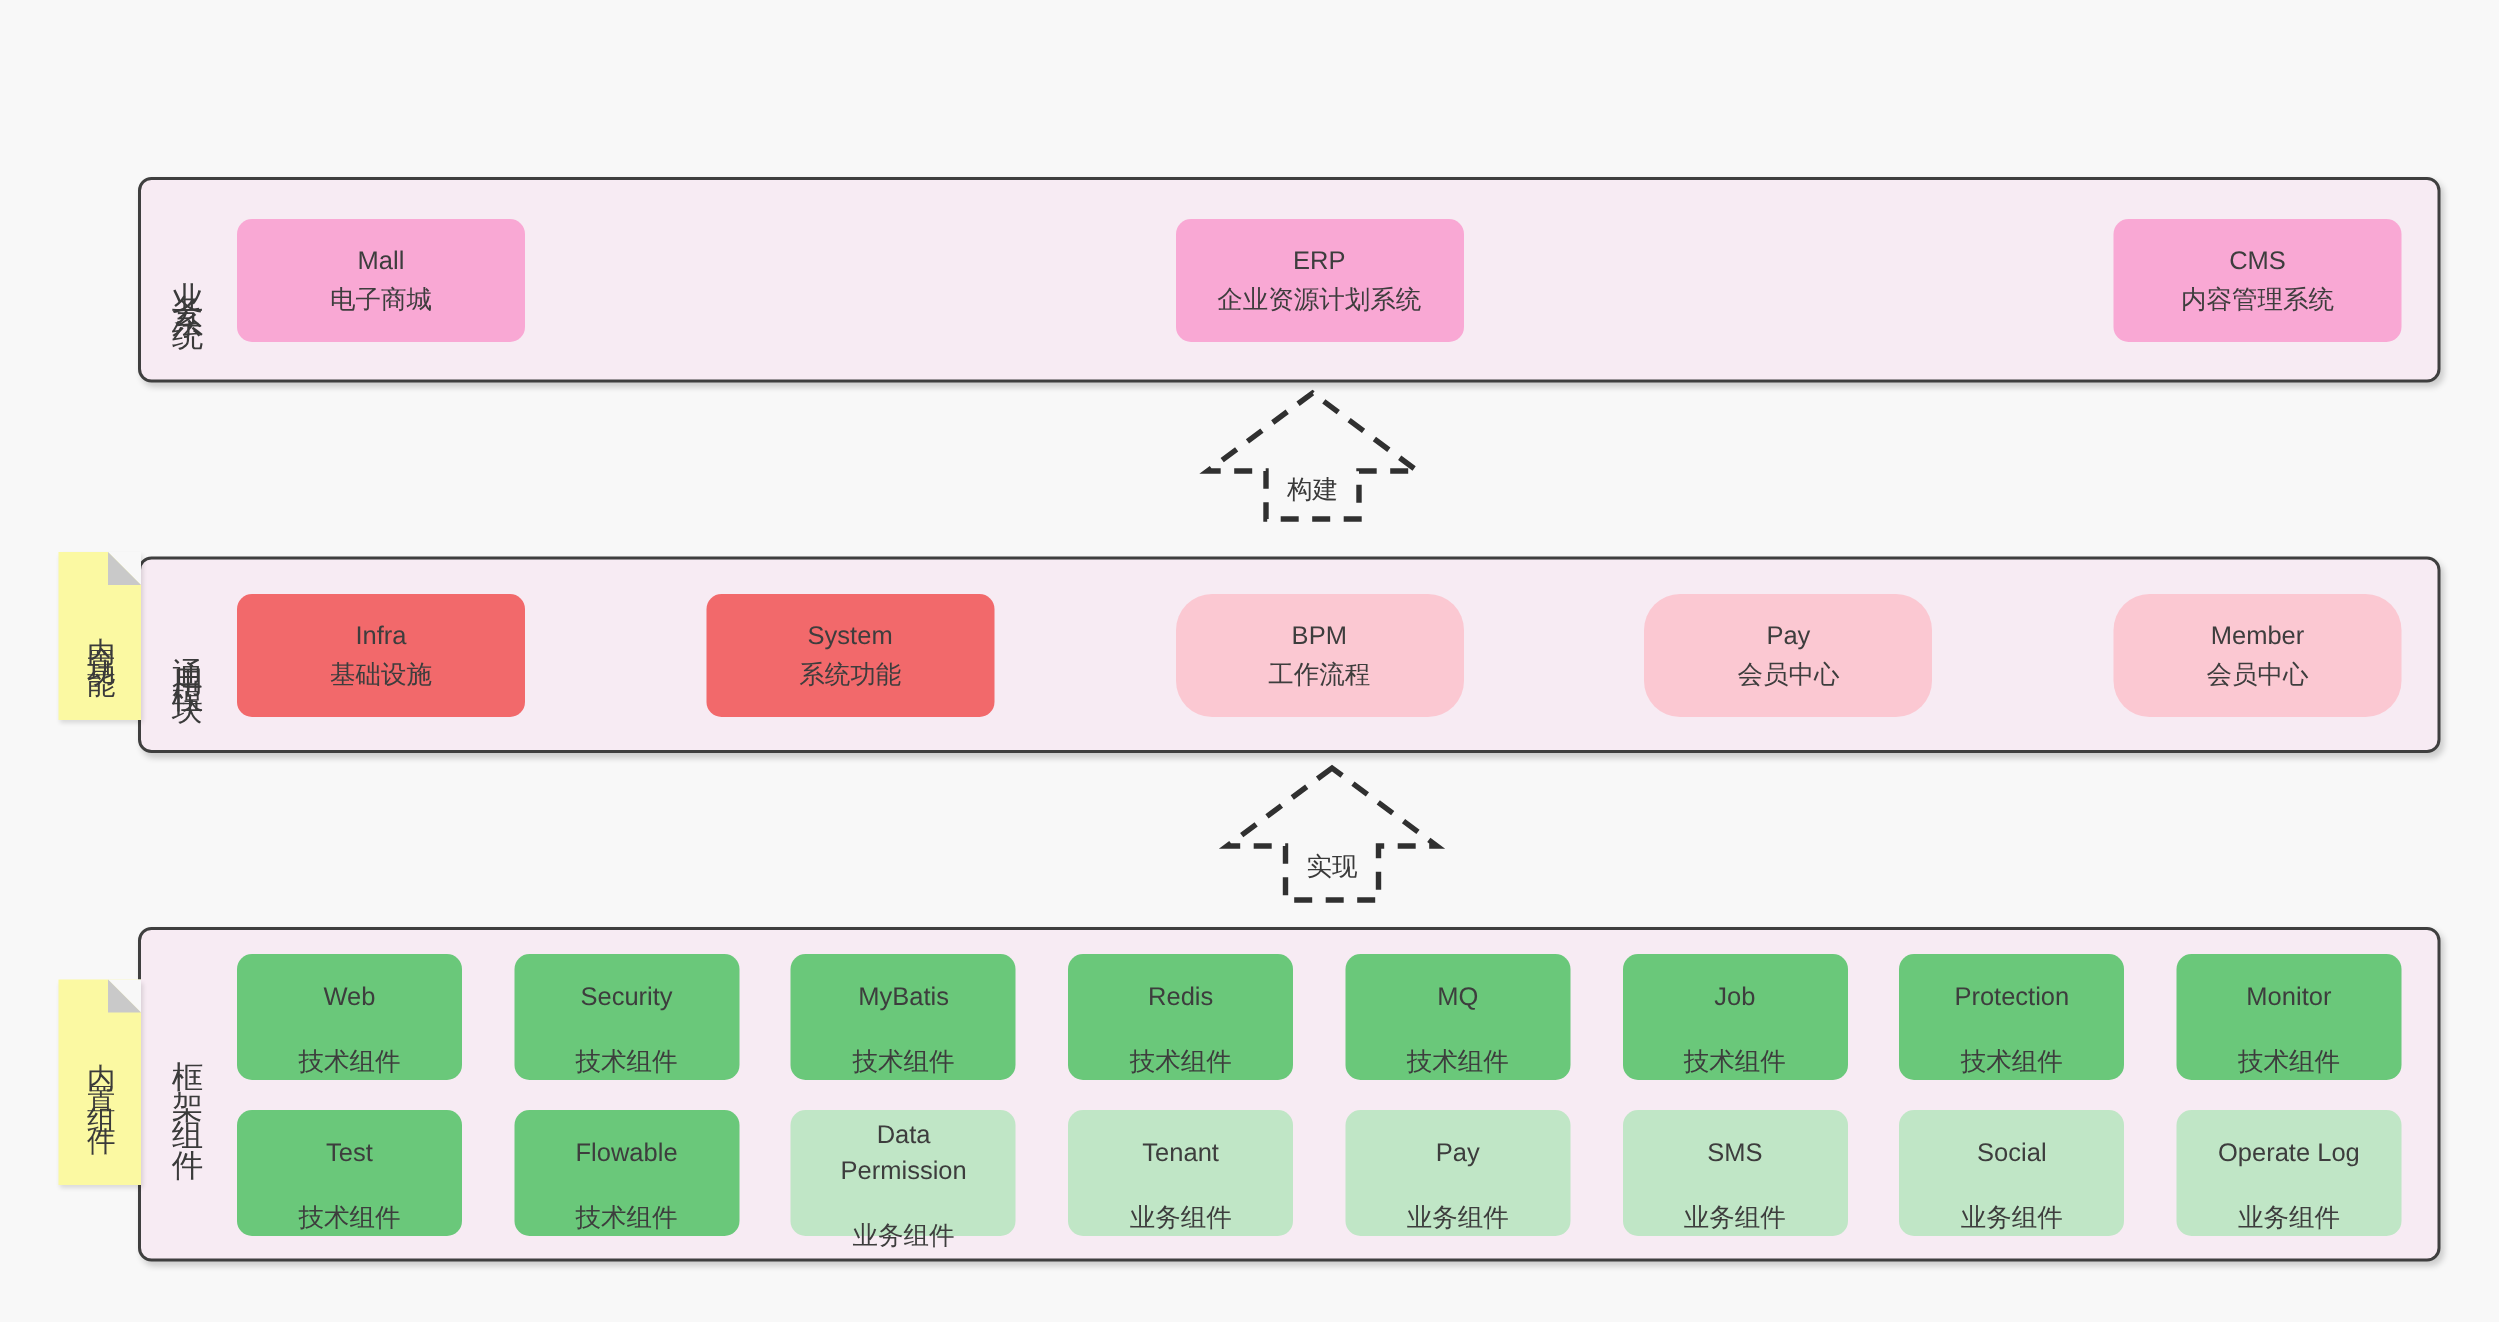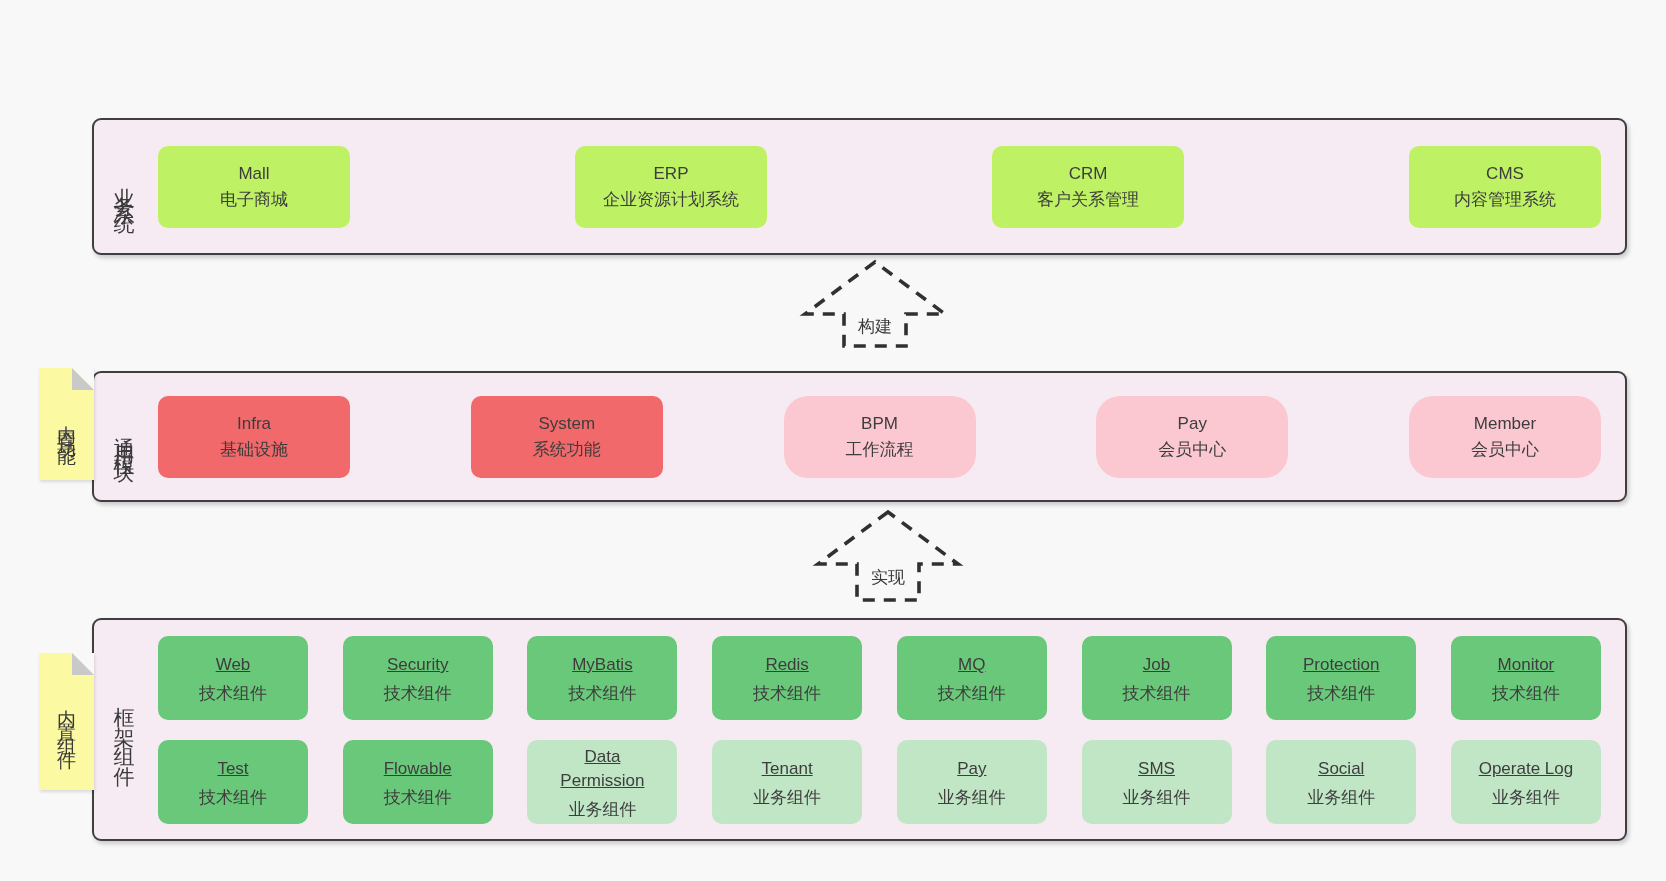--- a/index.html
+++ b/index.html
@@ -62,23 +62,23 @@
     border-radius:10px;
     display:flex;
     flex-direction:column;
     justify-content:center;
     text-align:center;
     font-size:17px;
     line-height:1.5;
   }
   .col6 { width:192px; height:82px; }
   .col8 { width:150px; height:84px; line-height:1.45; }
-  .col8 .en { max-width:114px; margin:4px auto;text-decoration:underline; }
-
-  .blue  { background:#bef264; }
+  .col8 .en { max-width:114px; margin:18px auto; }
+
+  .blue  { background:#f9a8d4; }
   .red   { background:#f2696b; }
   .pink  { background:#fbc8d2;border-radius:24px; }
   .green { background:#6ac87a; }
   .light { background:#c0e6c6; }
 
   
   .sticky {
     position:absolute;
     left:39px;
     width:55px;
@@ -141,24 +141,20 @@
   <div class="boxes">
     <div class="box col6 blue">
       <div>Mall</div>
       <div>电子商城</div>
     </div>
     <div class="box col6 blue">
       <div>ERP</div>
       <div>企业资源计划系统</div>
     </div>
     <div class="box col6 blue">
-      <div>CRM</div>
-      <div>客户关系管理</div>
-    </div>
-    <div class="box col6 blue">
       <div>CMS</div>
       <div>内容管理系统</div>
     </div>
   </div>
 </div>
 
 <svg class="arrow-svg" style="left:790px; top:255px;" width="180" height="96">
   <path class="arrow-path" d="M 85 7 L 15 59 L 54 59 L 54 91 L 116 91 L 116 59 L 155 59 Z"></path>
   <text class="arrow-label" x="85" y="77">构建</text>
 </svg>

